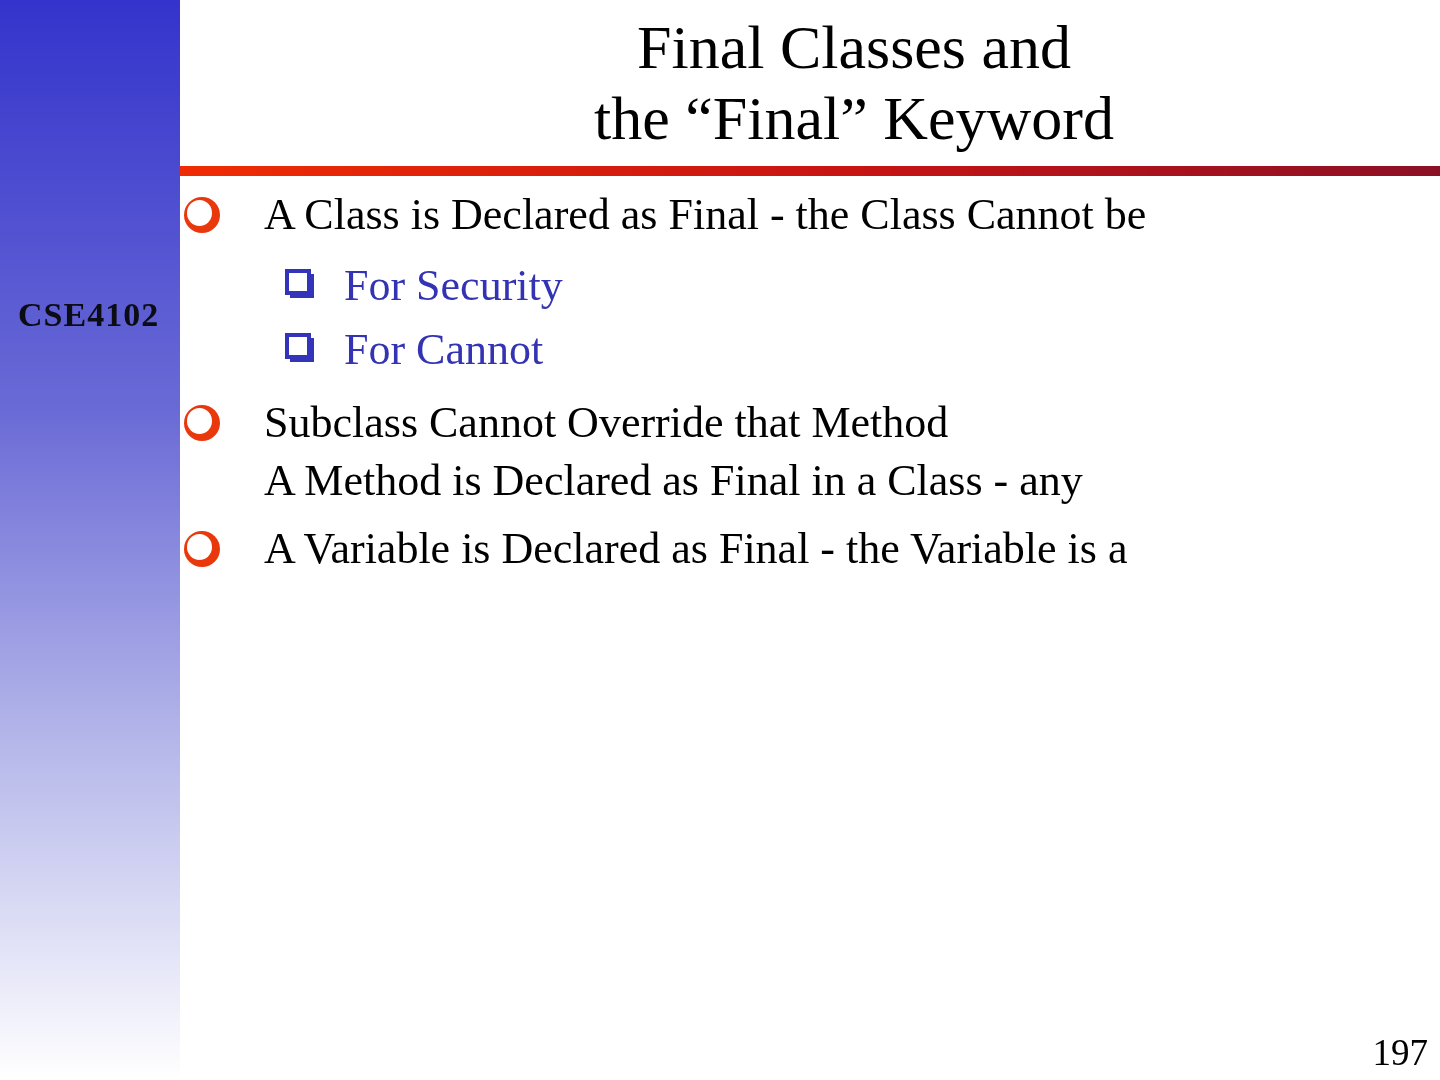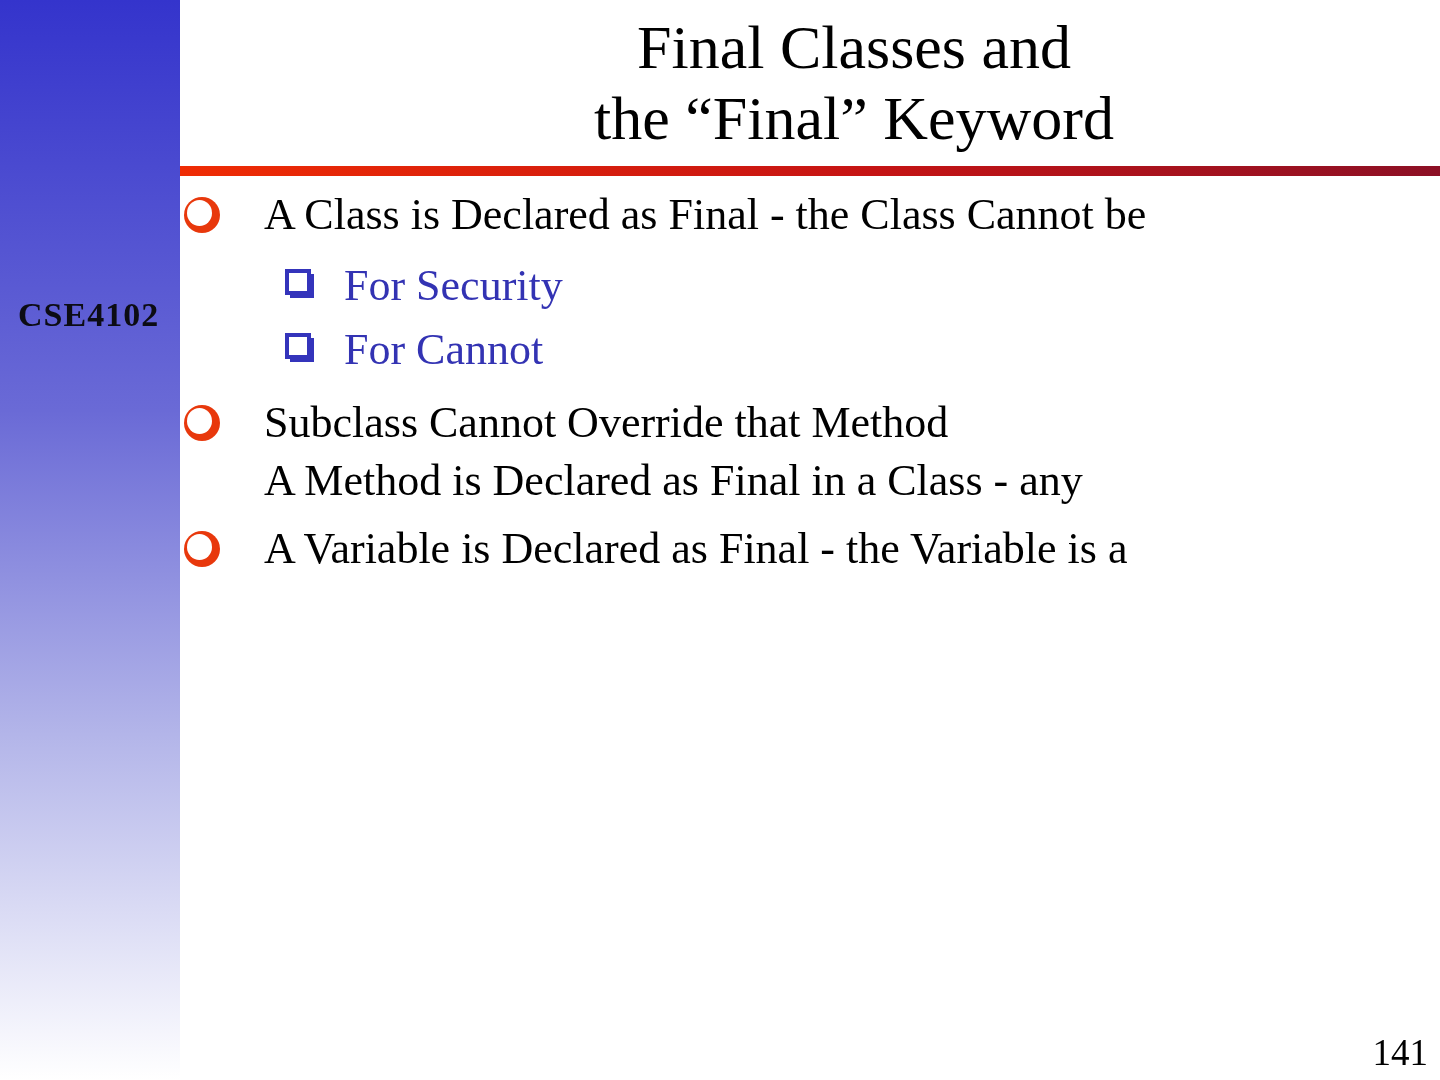--- a/index.html
+++ b/index.html
@@ -163,15 +163,15 @@
       <span class="line">A Method is Declared as Final in a Class - any</span>
     </div>
 
     <div class="bullet-item bullet-gap">
       <span class="bullet-circle"></span>
       <span class="line">A Variable is Declared as Final - the Variable is a</span>
     </div>
 
   </div>
 
-  <div class="page-number">141</div>
+  <div class="page-number">197</div>
 
 </div>
 
 </body></html>

